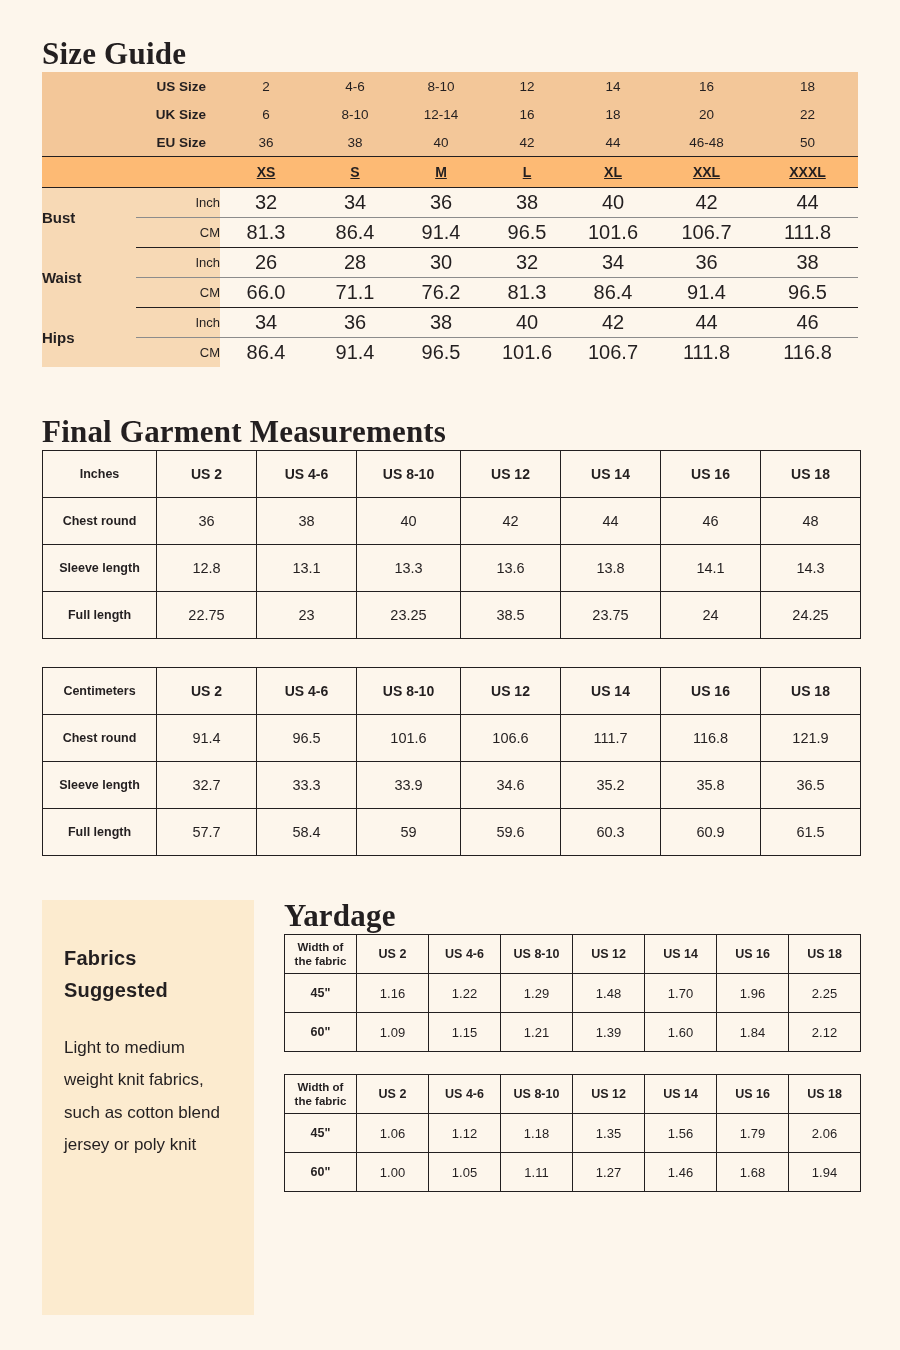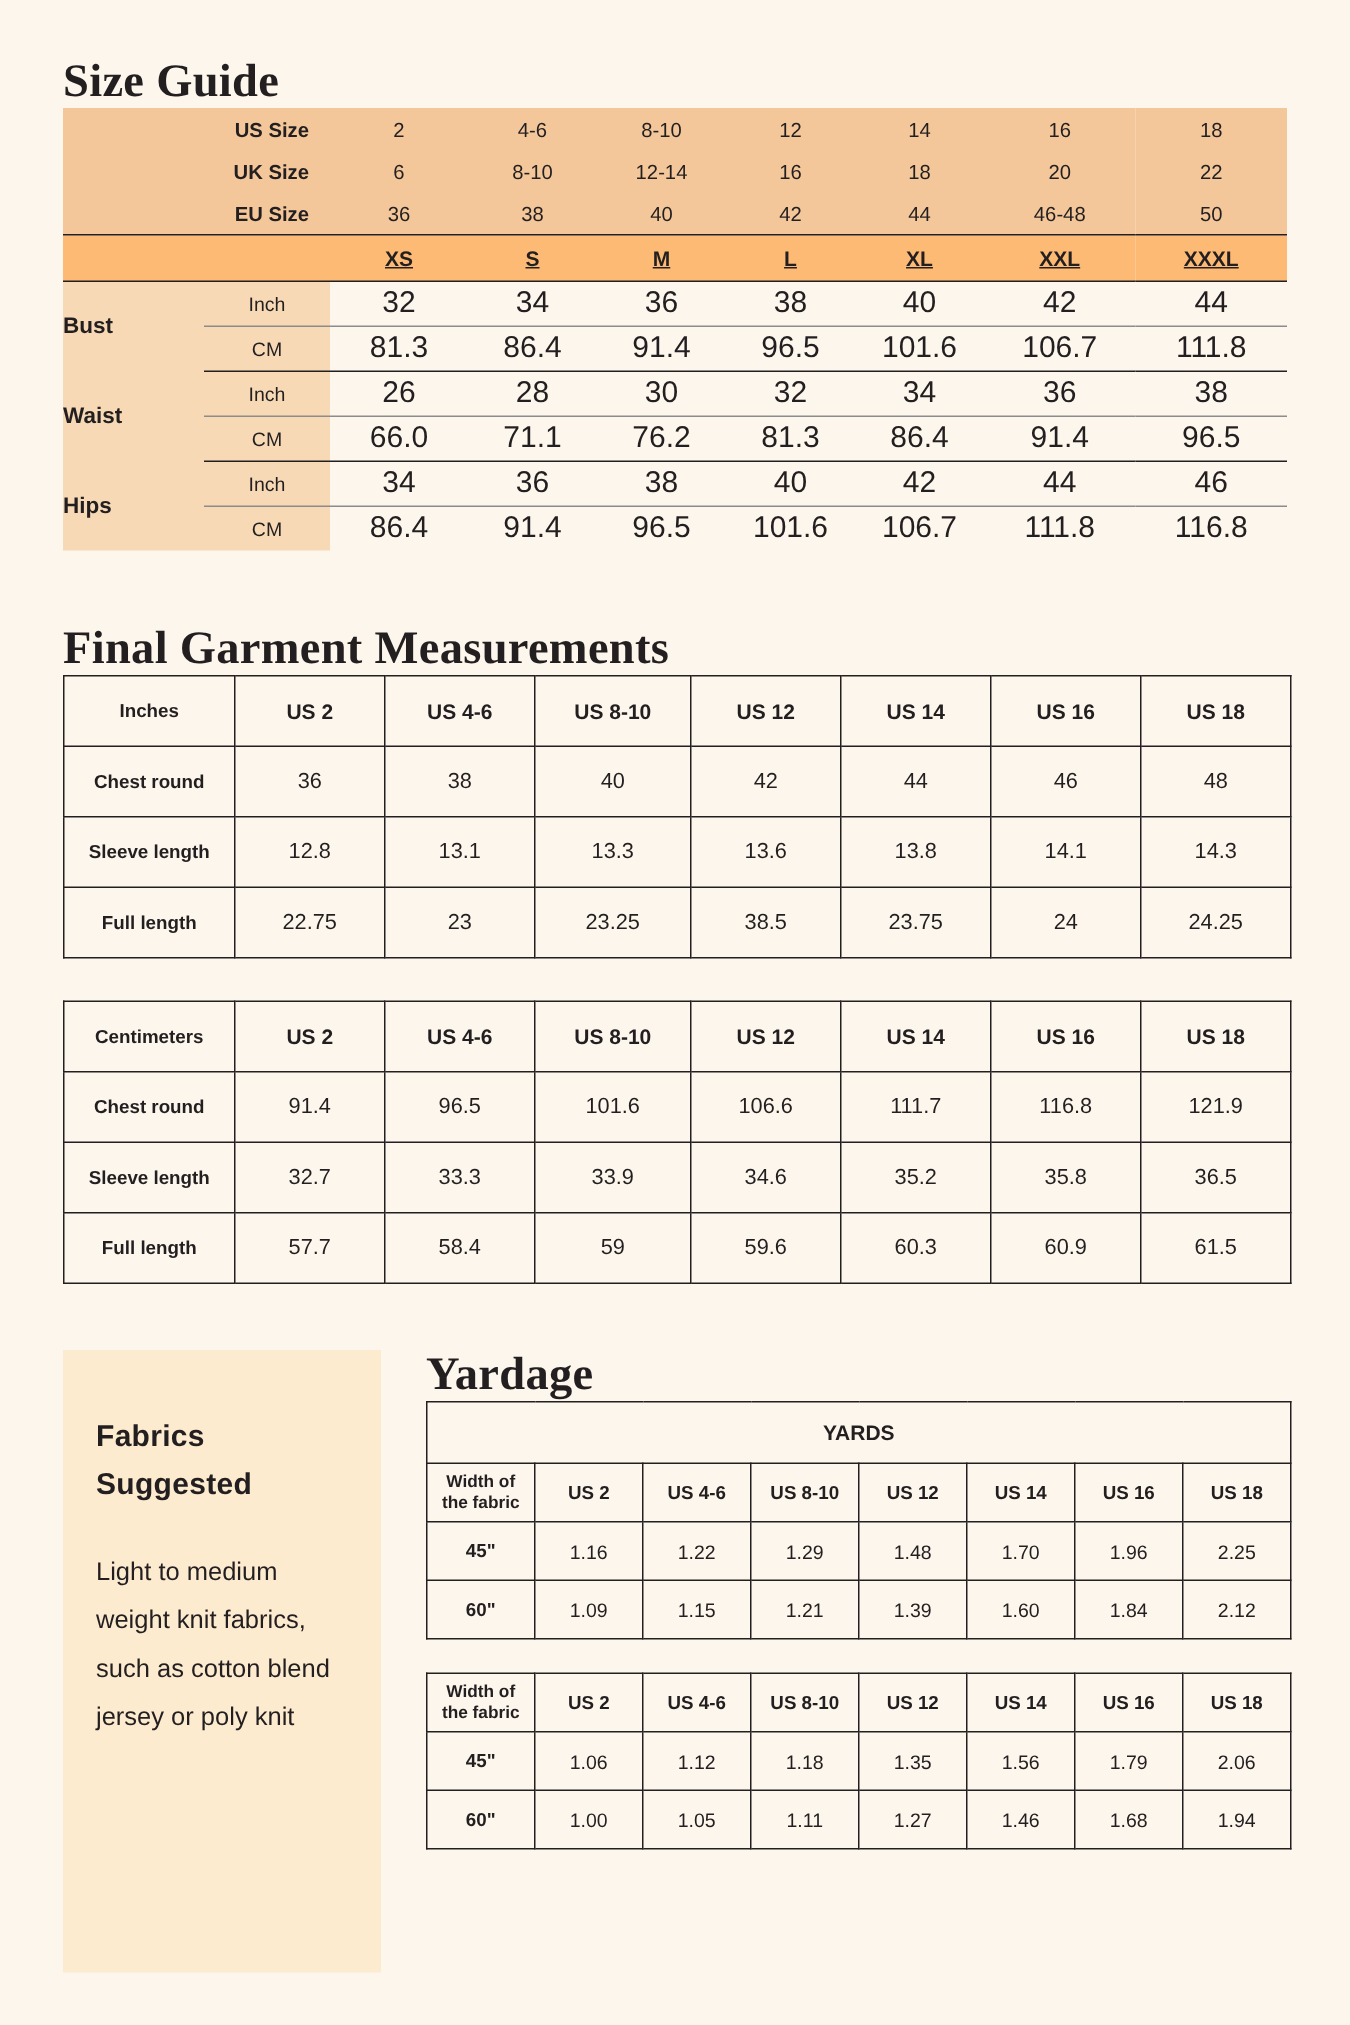--- a/index.html
+++ b/index.html
@@ -68,21 +68,21 @@
     font-size: 14px;
     border-top: 1px solid #231f20;
     border-bottom: 1px solid #231f20;
   }
   .sg td.group-name {
     font-weight: bold;
     font-size: 15px;
     text-align: left;
   }
   .sg td.unit {
-    text-align: center;
+    text-align: right;
     font-size: 13px;
   }
   .sg td.val { height: 29px; font-size: 20px; }
   .sg .rule-bottom { border-bottom: 1px solid #231f20; }
   .sg .rule-thin { border-bottom: 1px solid #8c8c8c; }
 
   
   .fgm-wrap {
     position: absolute;
     left: 42px;
@@ -445,23 +445,20 @@
           <col style="width:72px">
           <col style="width:72px">
           <col style="width:72px">
         <col style="width:72px">
           <col style="width:72px">
           <col style="width:72px">
           <col style="width:72px">
       </colgroup>
       <tbody>
         <tr>
-          <td class="banner" colspan="8">YARDS</td>
-        </tr>
-        <tr>
           <td class="widthhead">
             <span>Width of</span><br>
             <span>the fabric</span>
           </td>
           <td class="colhead">US 2</td>
           <td class="colhead">US 4-6</td>
           <td class="colhead">US 8-10</td>
           <td class="colhead">US 12</td>
           <td class="colhead">US 14</td>
           <td class="colhead">US 16</td>

